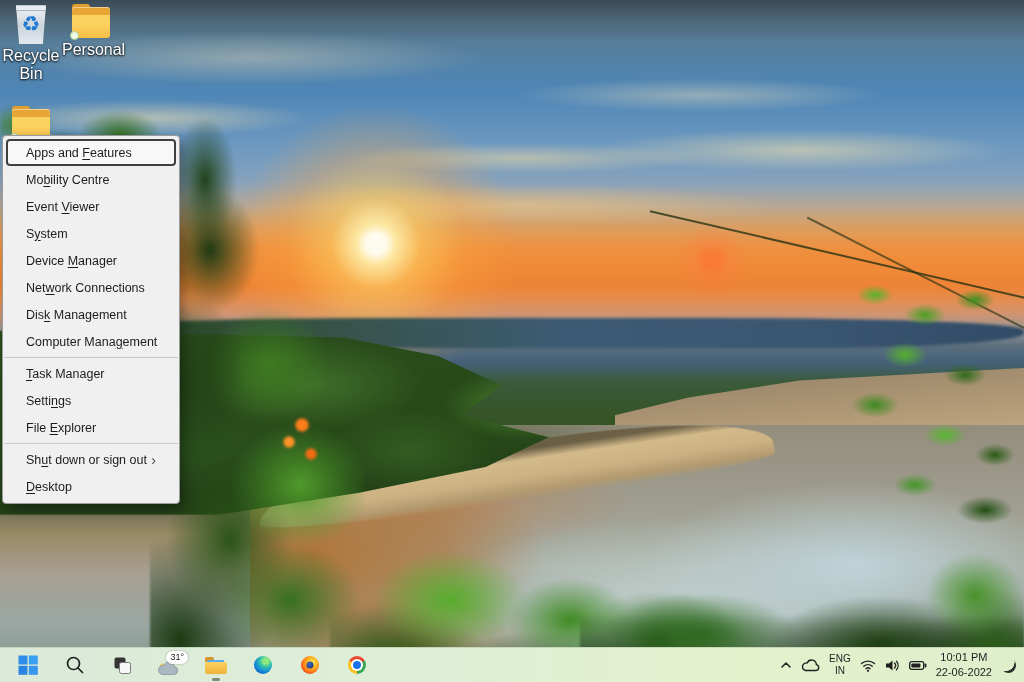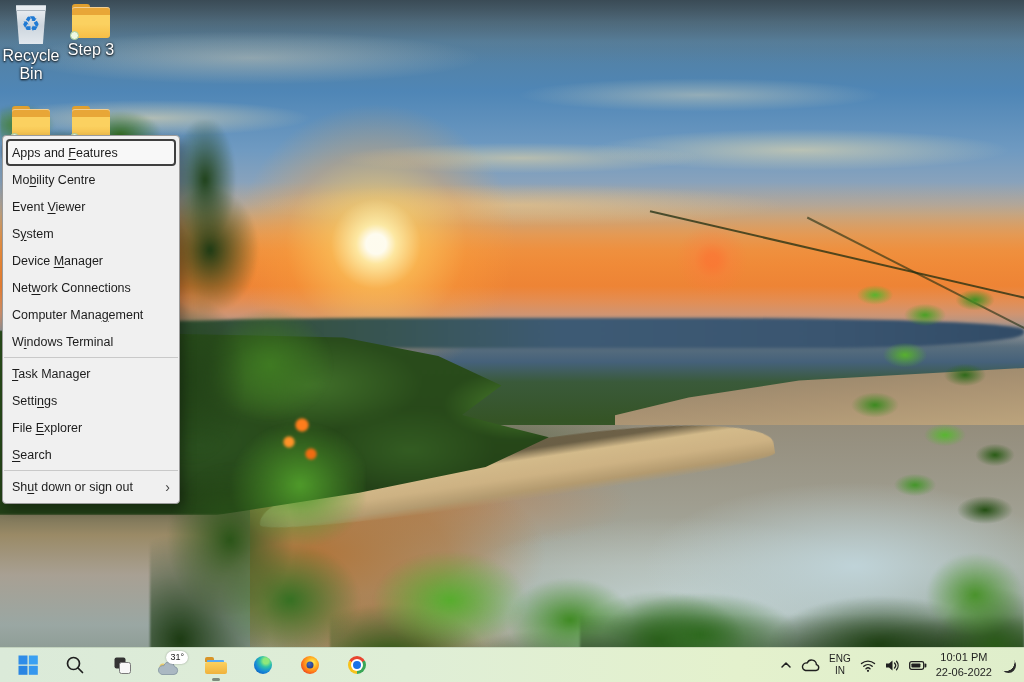--- a/index.html
+++ b/index.html
@@ -114,21 +114,21 @@
   .sync-dot{position:absolute;left:1px;bottom:-2px;width:7px;height:7px;background:#eef8e4;border:1px solid #a9cf97;border-radius:50%;z-index:2;}
   .icon-recycle{width:34px;height:40px;background:linear-gradient(180deg,#f2f5f8 0,#ccd5dd 55%,#e2e8ee 100%);
     clip-path:polygon(6% 4%,94% 4%,85% 100%,15% 100%);border-radius:3px;}
   .icon-recycle::before{content:"";position:absolute;left:6%;top:1px;right:6%;height:5px;background:#e8edf2;border-bottom:1px solid #aab4bd;}
   .icon-recycle b{position:absolute;inset:0;display:grid;place-items:center;color:#1f7ad4;font-size:21px;font-weight:normal;}
 
   
   .winx-menu{position:absolute;left:2px;top:135px;width:178px;box-sizing:border-box;
     background:#f0f0f0;border:1px solid #9b9b9b;border-radius:4px;padding:3px 0;
     box-shadow:4px 5px 12px rgba(0,0,0,.35);z-index:30;}
-  .menu-item{height:27px;display:flex;align-items:center;margin:0 3px;padding:0 6px;
+  .menu-item{height:27px;display:flex;align-items:center;margin:0 3px;padding:0 20px;
     font-size:12.5px;color:#1c1c1c;white-space:nowrap;border-radius:4px;cursor:default;}
   .menu-item u{text-decoration:underline;text-underline-offset:2px;}
   .menu-item.focused{background:#f8f8f8;box-shadow:inset 0 0 0 2px #3f3f3f;}
   .mi-arrow{margin-left:auto;font-size:14px;color:#454545;line-height:1;}
   .menu-sep{height:1px;background:#c9c9c9;margin:2px 1px;}
 
   
   .taskbar{position:absolute;left:0;bottom:0;width:100%;height:35px;z-index:40;
     background:linear-gradient(90deg,#dbead9 0%,#dfeed6 40%,#e4f1cd 72%,#dfeecb 100%);
     border-top:1px solid rgba(110,130,100,.22);display:flex;align-items:center;box-sizing:border-box;}
@@ -184,26 +184,20 @@
       <div class="desk-icon">
         <span class="glyph icon-recycle">
           <b>♻</b>
         </span>
         <div class="label">Recycle Bin</div>
       </div>
       <div class="desk-icon">
         <span class="glyph icon-folder">
           <span class="sync-dot"></span>
         </span>
-        <div class="label">Step 3</div>
-      </div>
-      <div class="desk-icon">
-        <span class="glyph icon-folder">
-          <span class="sync-dot"></span>
-        </span>
         <div class="label">Personal</div>
       </div>
       <div class="desk-icon">
         <span class="glyph icon-folder">
           <span class="sync-dot"></span>
         </span>
         <div class="label">Step 4</div>
       </div>
     </div>
 
@@ -220,42 +214,42 @@
       <div class="menu-item">
         <span class="mi-label">S<u>y</u>stem</span>
       </div>
       <div class="menu-item">
         <span class="mi-label">Device <u>M</u>anager</span>
       </div>
       <div class="menu-item">
         <span class="mi-label">Net<u>w</u>ork Connections</span>
       </div>
       <div class="menu-item">
+        <span class="mi-label">Dis<u>k</u> Management</span>
+      </div>
+      <div class="menu-item">
         <span class="mi-label">Computer Mana<u>g</u>ement</span>
       </div>
-      <div class="menu-item">
-        <span class="mi-label">W<u>i</u>ndows Terminal</span>
-      </div>
       <div class="menu-sep"></div>
       <div class="menu-item">
         <span class="mi-label"><u>T</u>ask Manager</span>
       </div>
       <div class="menu-item">
         <span class="mi-label">Setti<u>n</u>gs</span>
       </div>
       <div class="menu-item">
         <span class="mi-label">File <u>E</u>xplorer</span>
-      </div>
-      <div class="menu-item">
-        <span class="mi-label"><u>S</u>earch</span>
       </div>
       <div class="menu-sep"></div>
       <div class="menu-item">
         <span class="mi-label">Sh<u>u</u>t down or sign out</span>
         <span class="mi-arrow">›</span>
+      </div>
+      <div class="menu-item">
+        <span class="mi-label"><u>D</u>esktop</span>
       </div>
     </div>
 
   <div class="taskbar">
     <div class="tb-left">
       <div class="tb-btn">
         <svg width="20" height="20" viewBox="0 0 20 20">
           <rect x="0.5" y="0.5" width="9" height="9" fill="#2f8ce8"></rect>
           <rect x="10.8" y="0.5" width="9" height="9" fill="#3aa0f2"></rect>
           <rect x="0.5" y="10.8" width="9" height="9" fill="#2a85e2"></rect>

